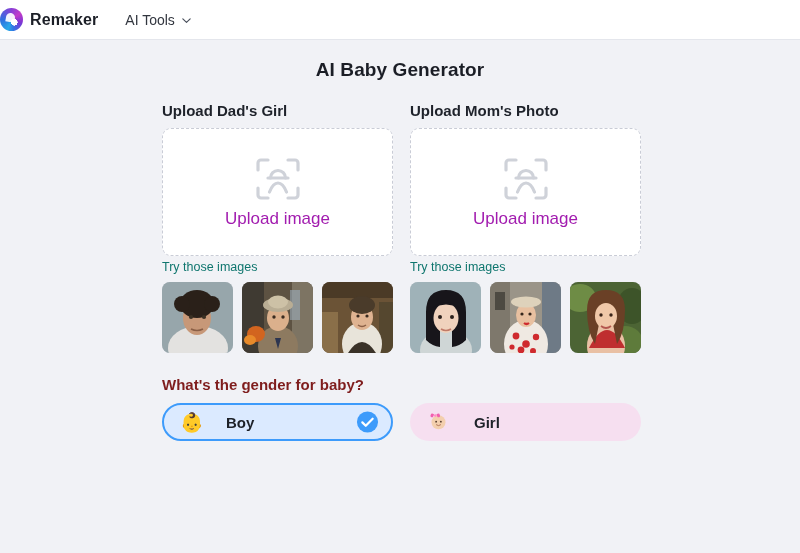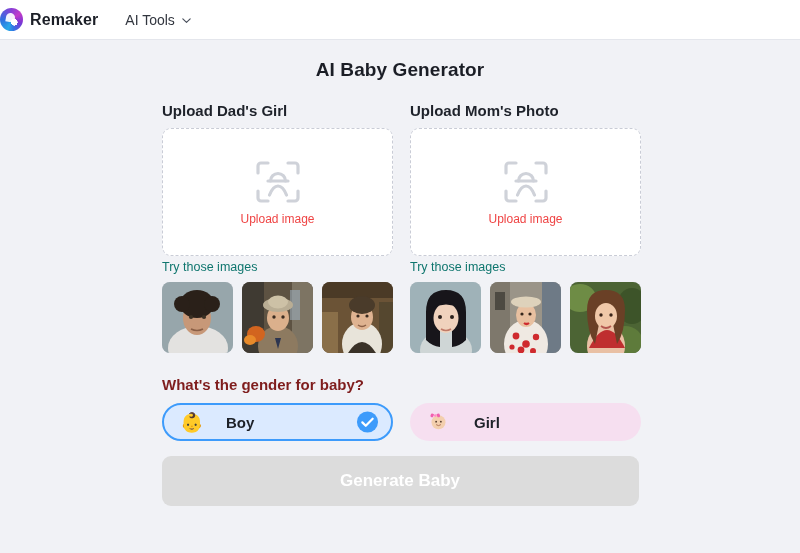--- a/index.html
+++ b/index.html
@@ -85,21 +85,21 @@
     border: 1px dashed #c9ccd6;
     border-radius: 9px;
     display: flex;
     flex-direction: column;
     align-items: center;
     justify-content: center;
     gap: 7px;
     cursor: pointer;
   }
   .dz-icon { width: 48px; height: 46px; display: block; }
-  .dz-label { font-size: 12px; color: #ef4444; }
+  .dz-label { font-size: 17px; color: #a21caf; }
 
   .try-label {
     font-size: 12.5px;
     color: #0f766e;
     margin-top: 4px;
     margin-bottom: 8px;
   }
 
   .thumbs { display: flex; gap: 9px; }
   .thumb {
@@ -369,15 +369,14 @@
           <path d="M7 5.2 q-3 -2.4 -4 0.4 q-0.9 2.8 2.6 2.6 z" fill="#f25fae"></path>
           <path d="M9.6 5.2 q3-2.4 4 0.4 q0.9 2.8-2.6 2.6 z" fill="#f25fae"></path>
           <circle cx="8.3" cy="6.4" r="1.5" fill="#ff8ec6"></circle>
         </svg>
       </span>
       <span class="g-label">Girl</span>
     </div>
   </div>
 
 
-  <button class="cta" disabled="">Generate Baby</button>
 
 </div>
 
 </body></html>

